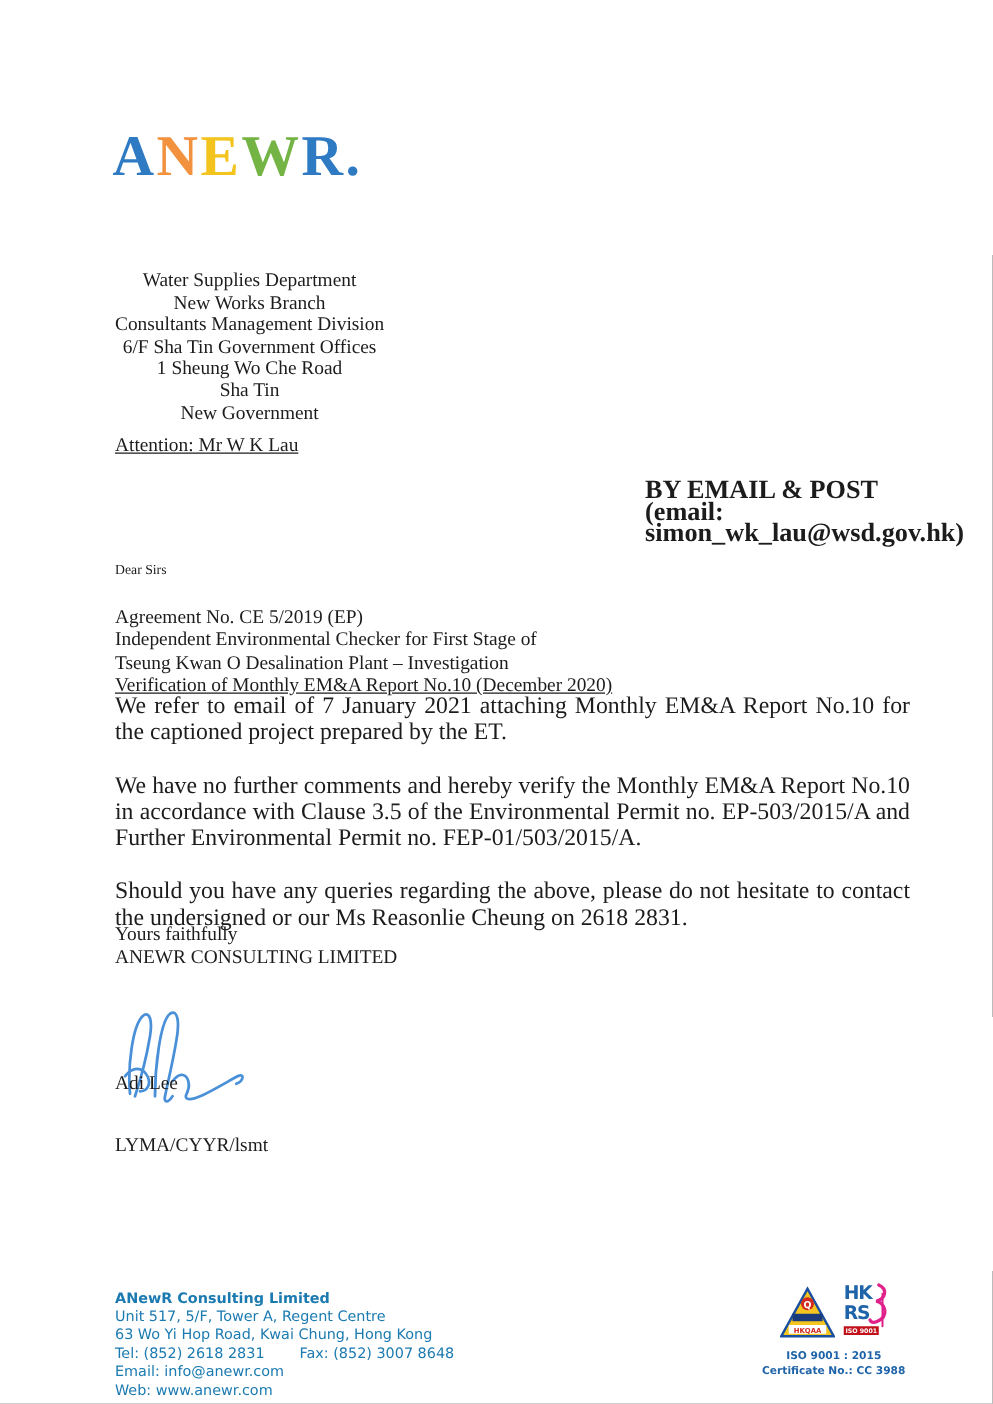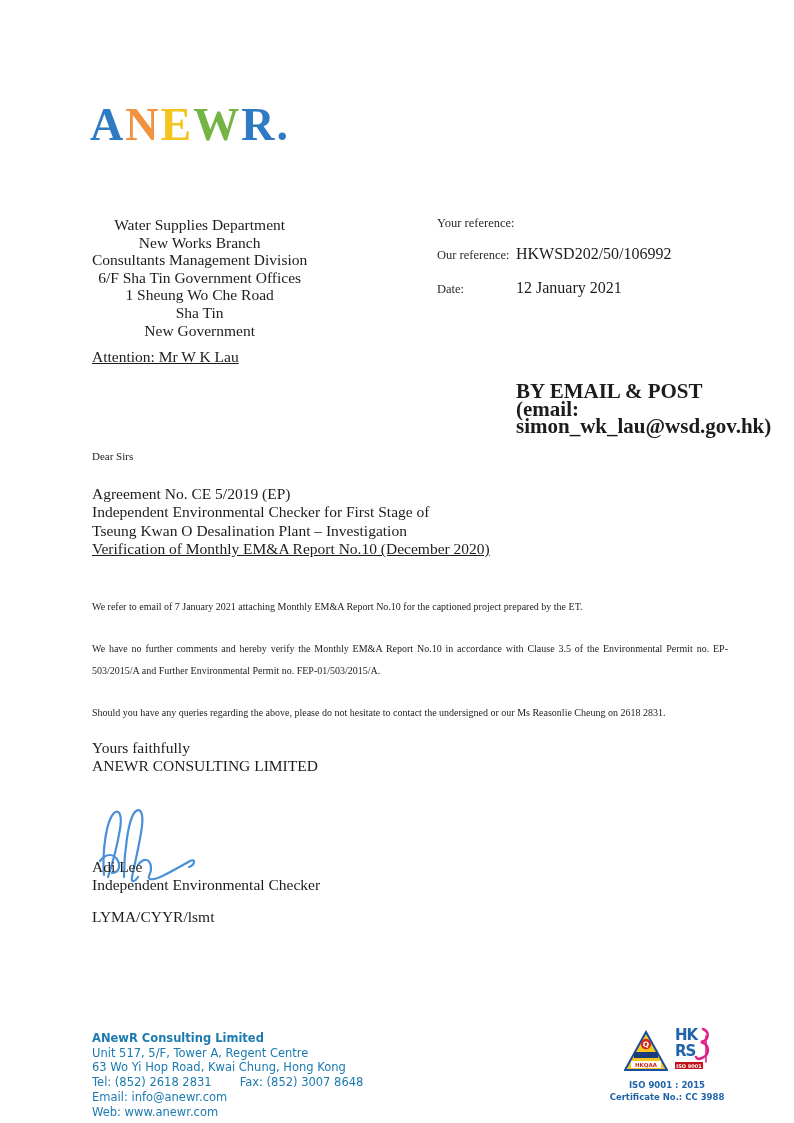--- a/index.html
+++ b/index.html
@@ -87,23 +87,23 @@
     top: 485px;
     font-size: 15.5px;
     line-height: 18.4px;
   }
   .subject .underlined { text-decoration: underline; }
 
   
   .body-paragraphs {
     position: absolute;
     left: 92px;
-    top: 596px;
+    top: 554px;
     width: 636px;
-    font-size: 10px;
+    font-size: 19px;
     line-height: 21.3px;
   }
   .body-paragraphs p {
     text-align: justify;
     margin-bottom: 21px;
   }
 
   
   .closing {
     position: absolute;
@@ -182,34 +182,20 @@
     <div>New Works Branch</div>
     <div>Consultants Management Division</div>
     <div>6/F Sha Tin Government Offices</div>
     <div>1 Sheung Wo Che Road</div>
     <div>Sha Tin</div>
     <div>New Government</div>
   </div>
 
   <div class="attention">Attention: Mr W K Lau</div>
 
-  <div class="ref-block">
-    <div class="ref-row">
-      <span class="ref-label">Your reference:</span>
-      <span class="ref-value"></span>
-    </div>
-    <div class="ref-row r2">
-      <span class="ref-label">Our reference:</span>
-      <span class="ref-value">HKWSD202/50/106992</span>
-    </div>
-    <div class="ref-row">
-      <span class="ref-label">Date:</span>
-      <span class="ref-value">12 January 2021</span>
-    </div>
-  </div>
 
   <div class="delivery">
     <div>BY EMAIL &amp; POST</div>
     <div>(email: simon_wk_lau@wsd.gov.hk)</div>
   </div>
 
   <div class="salutation">Dear Sirs</div>
 
   <div class="subject">
     <div>Agreement No. CE 5/2019 (EP)</div>
@@ -233,21 +219,20 @@
     <svg width="112" height="80" viewBox="0 0 112 80" fill="none">
       <path d="M10,72 C8,50 12,18 20,10 C26,5 28,14 26,26 C23,44 18,62 14,74" stroke="currentColor" stroke-width="2.2" stroke-linecap="round" fill="none"></path>
       <path d="M6,58 C12,50 20,50 24,58 C27,64 24,70 18,70" stroke="currentColor" stroke-width="2.2" stroke-linecap="round" fill="none"></path>
       <path d="M30,74 C30,52 34,14 42,8 C48,4 50,14 47,30 C44,48 40,64 38,74 C37,79 40,80 44,74" stroke="currentColor" stroke-width="2.2" stroke-linecap="round" fill="none"></path>
       <path d="M44,62 C50,54 56,56 57,64 C58,71 52,74 56,76 C62,78 78,68 96,58 C102,55 101,62 95,64" stroke="currentColor" stroke-width="2.2" stroke-linecap="round" fill="none"></path>
     </svg>
   </div>
 
   <div class="sign-name-block">
     <div>Adi Lee</div>
-    <div>Independent Environmental Checker</div>
   </div>
 
   <div class="file-ref">LYMA/CYYR/lsmt</div>
 
   <div class="footer-block" style="color: rgb(27, 122, 176);">
     <div class="company">ANewR Consulting Limited</div>
     <div>Unit 517, 5/F, Tower A, Regent Centre</div>
     <div>63 Wo Yi Hop Road, Kwai Chung, Hong Kong</div>
     <div>
       <span>Tel: (852) 2618 2831</span><span class="fax">Fax: (852) 3007 8648</span>

